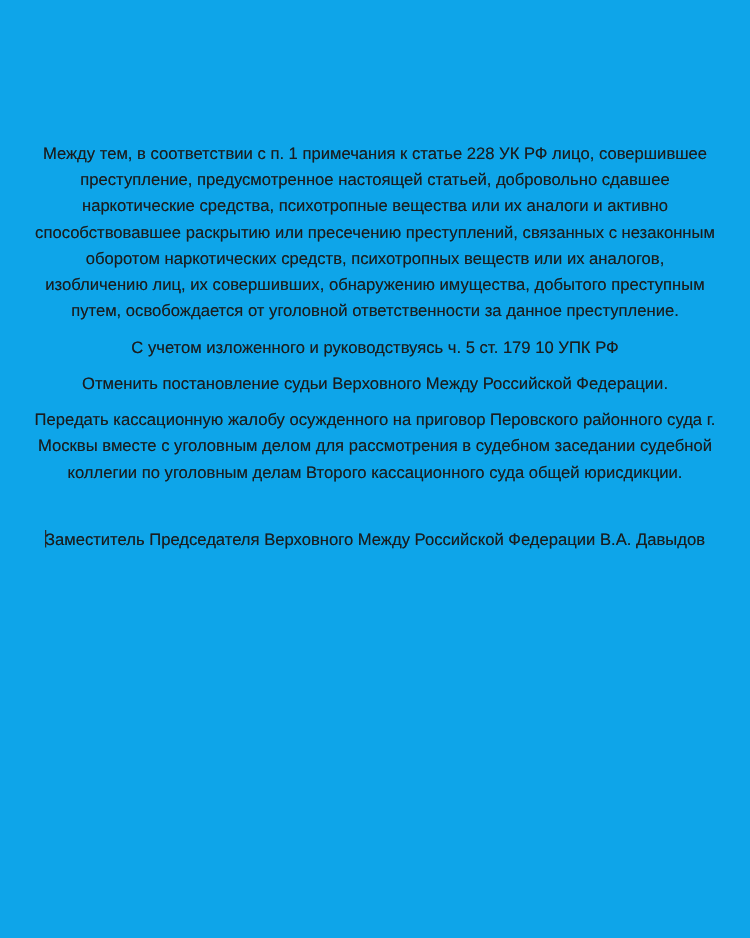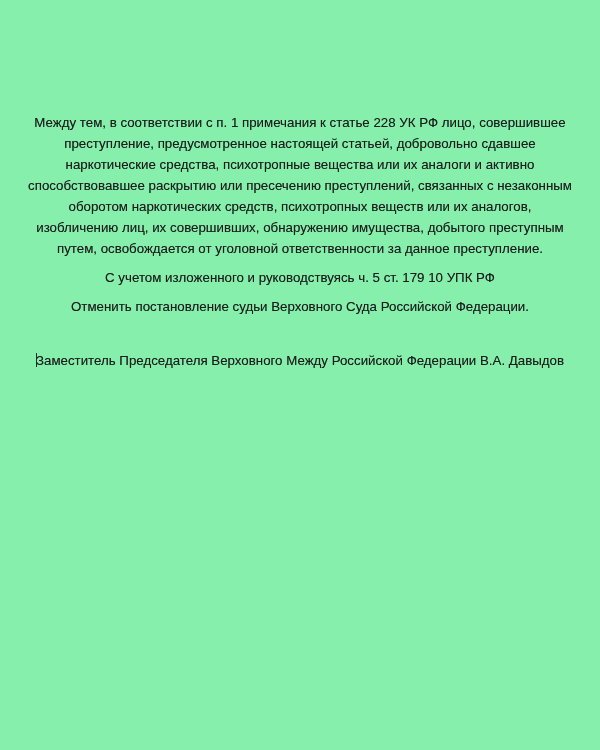--- a/index.html
+++ b/index.html
@@ -4,21 +4,21 @@
 <style>
   html, body {
     margin: 0;
     padding: 0;
     background: #ffffff;
   }
   .page {
     position: relative;
     width: 600px;
     height: 750px;
-    background: #86efac;
+    background: #0ea5e9;
     overflow: hidden;
     font-family: "Liberation Sans", sans-serif;
     color: #1c1c1c;
   }
   .doc {
     position: absolute;
     top: 112px;
     left: 27px;
     right: 27px;
     text-align: center;
@@ -50,19 +50,20 @@
 
 <div class="page">
   <div class="doc">
 
     <p>Между тем, в соответствии с п. 1 примечания к статье 228 УК РФ лицо, совершившее преступление, предусмотренное настоящей статьей, добровольно сдавшее наркотические средства, психотропные вещества или их аналоги и активно способствовавшее раскрытию или пресечению преступлений, связанных с незаконным оборотом наркотических средств, психотропных веществ или их аналогов, изобличению лиц, их совершивших, обнаружению имущества, добытого преступным путем, освобождается от уголовной ответственности за данное преступление.</p>
 
 
     <p>С учетом изложенного и руководствуясь ч. 5 ст. 179 10 УПК РФ</p>
 
 
-    <p>Отменить постановление судьи Верховного Суда Российской Федерации.</p>
+    <p>Отменить постановление судьи Верховного Между Российской Федерации.</p>
 
+    <p>Передать кассационную жалобу осужденного на приговор Перовского районного суда г. Москвы вместе с уголовным делом для рассмотрения в судебном заседании судебной коллегии по уголовным делам Второго кассационного суда общей юрисдикции.</p>
 
     <p class="signature"><span class="caret"></span><span>Заместитель Председателя Верховного Между Российской Федерации В.А. Давыдов</span></p>
 
   </div>
 </div>
 
 </body></html>

